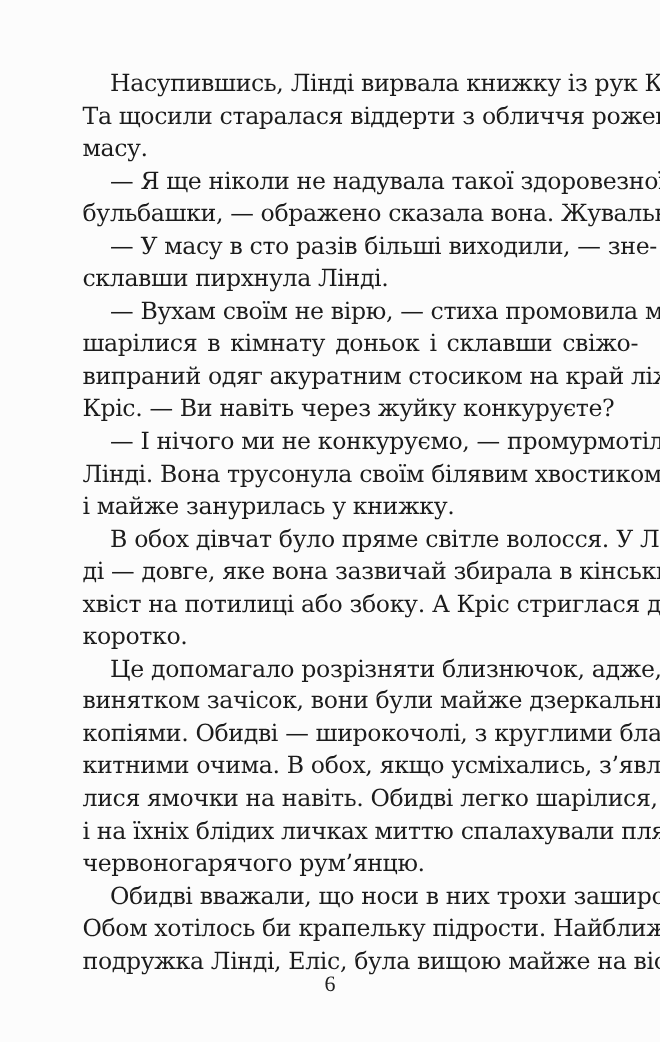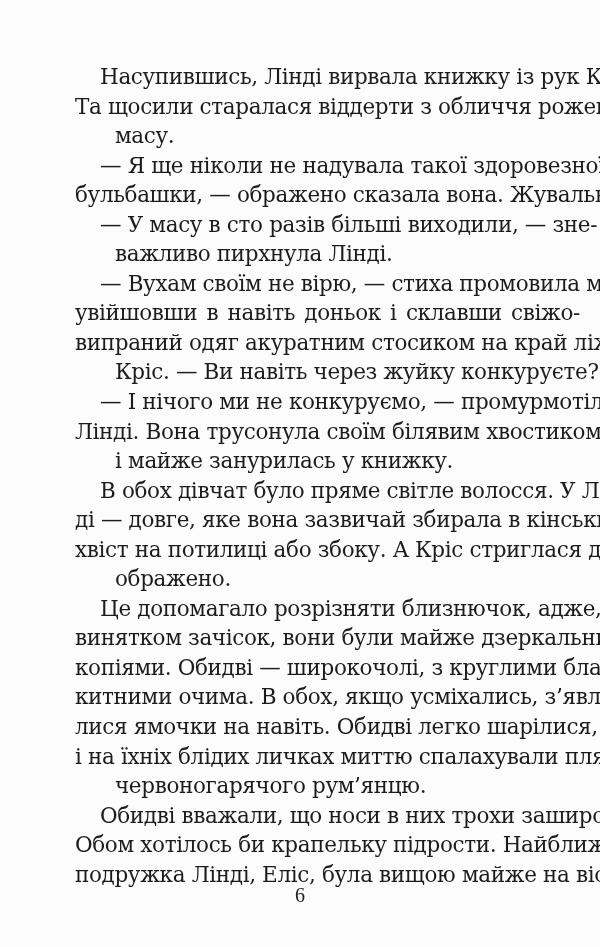--- a/index.html
+++ b/index.html
@@ -34,21 +34,20 @@
       height: 29.55px;
       line-height: 29.55px;
       white-space: nowrap;
       text-align: justify;
       text-align-last: justify;
       letter-spacing: -0.35px;
       word-spacing: 0px;
     }
     .line.last {
       text-align-last: left;
-      margin-left: 40px;
     }
     .line.indent {
       padding-left: 25px;
     }
     .page-number {
       position: absolute;
       left: 0;
       width: 600px;
       top: 884px;
       text-align: center;
@@ -69,41 +68,41 @@
       <span class="line last">масу.</span>
     </div>
 
     <div>
       <span class="line indent">— Я ще ніколи не надувала такої здоровезної</span>
       <span class="line">бульбашки, — ображено сказала вона. Жувальна</span>
     </div>
 
     <div>
       <span class="line indent">— У масу в сто разів більші виходили, — зне-</span>
-      <span class="line last">важливо пирхнула Лінді.</span>
+      <span class="line last">склавши пирхнула Лінді.</span>
     </div>
 
     <div>
       <span class="line indent">— Вухам своїм не вірю, — стиха промовила мати,</span>
-      <span class="line">увійшовши в навіть доньок і склавши свіжо-</span>
+      <span class="line">шарілися в кімнату доньок і склавши свіжо-</span>
       <span class="line">випраний одяг акуратним стосиком на край ліжка</span>
       <span class="line last">Кріс. — Ви навіть через жуйку конкуруєте?</span>
     </div>
 
     <div>
       <span class="line indent">— І нічого ми не конкуруємо, — промурмотіла</span>
       <span class="line">Лінді. Вона трусонула своїм білявим хвостиком</span>
       <span class="line last">і майже занурилась у книжку.</span>
     </div>
 
     <div>
       <span class="line indent">В обох дівчат було пряме світле волосся. У Лін-</span>
       <span class="line">ді — довге, яке вона зазвичай збирала в кінський</span>
       <span class="line">хвіст на потилиці або збоку. А Кріс стриглася дуже</span>
-      <span class="line last">ображено.</span>
+      <span class="line last">коротко.</span>
     </div>
 
     <div>
       <span class="line indent">Це допомагало розрізняти близнючок, адже, за</span>
       <span class="line">винятком зачісок, вони були майже дзеркальними</span>
       <span class="line">копіями. Обидві — широкочолі, з круглими бла-</span>
       <span class="line">китними очима. В обох, якщо усміхались, з’явля-</span>
       <span class="line">лися ямочки на навіть. Обидві легко шарілися,</span>
       <span class="line">і на їхніх блідих личках миттю спалахували плями</span>
       <span class="line last">червоногарячого рум’янцю.</span>

